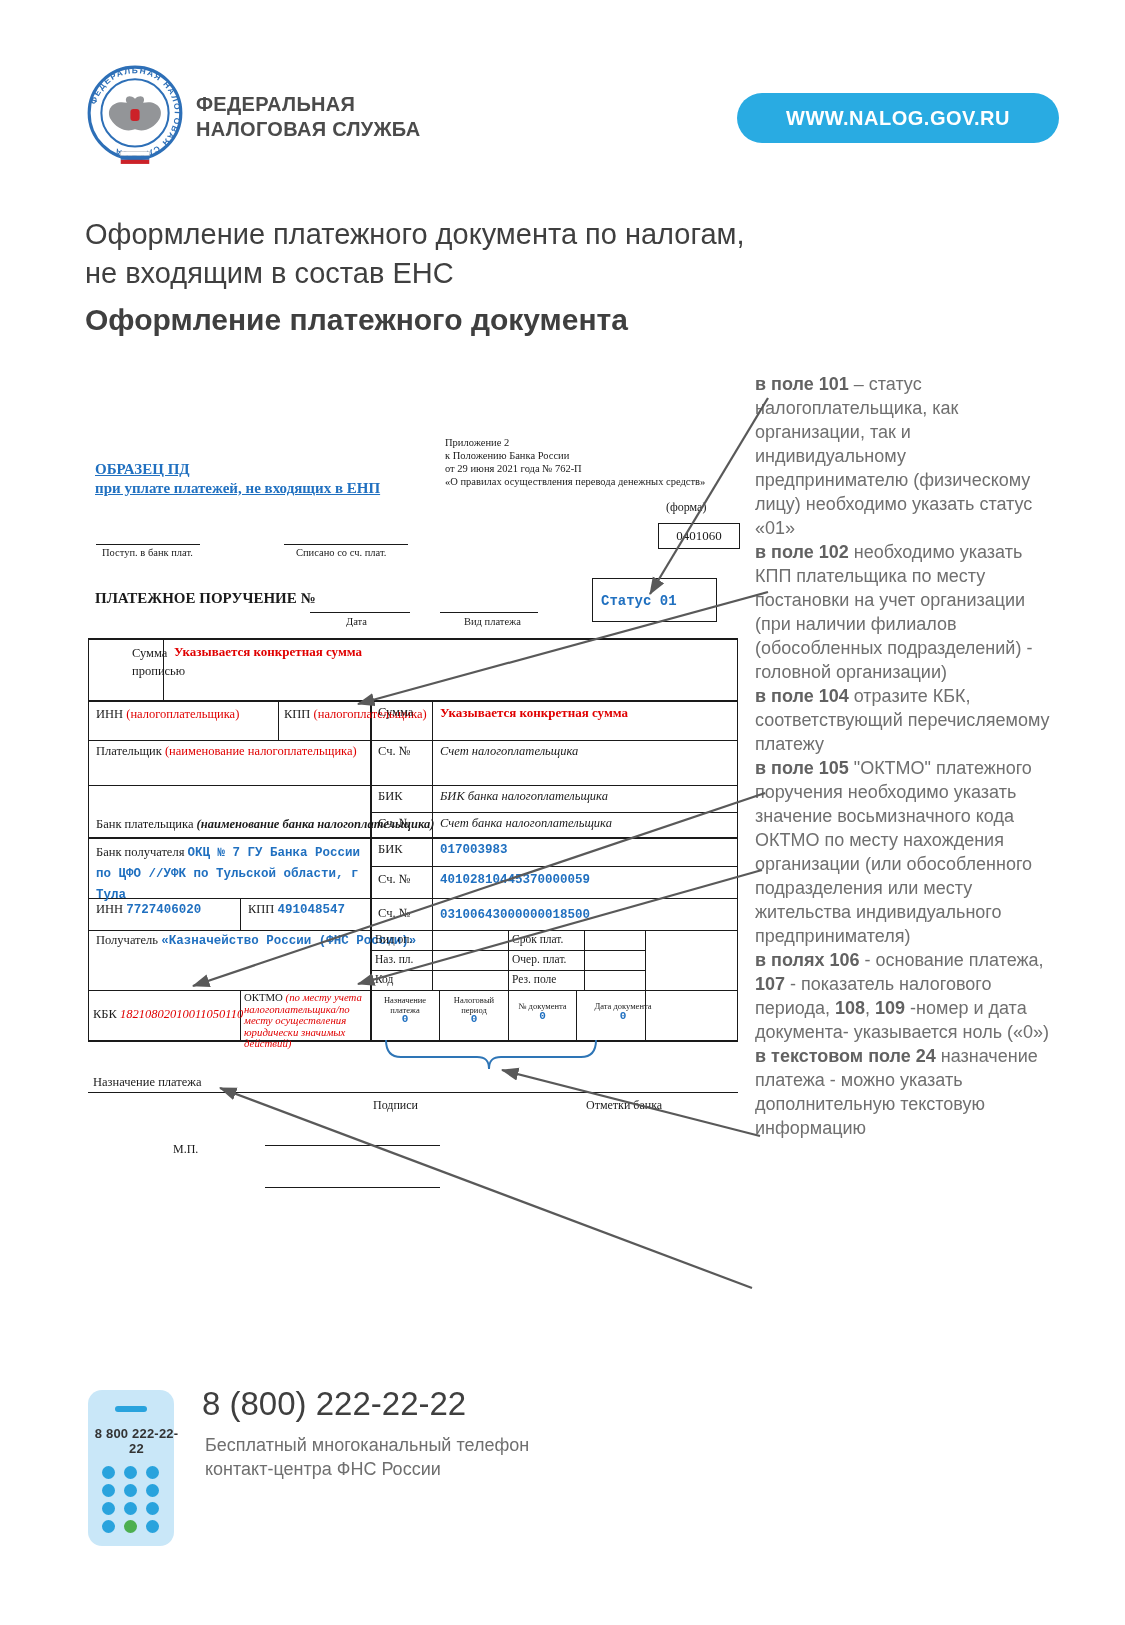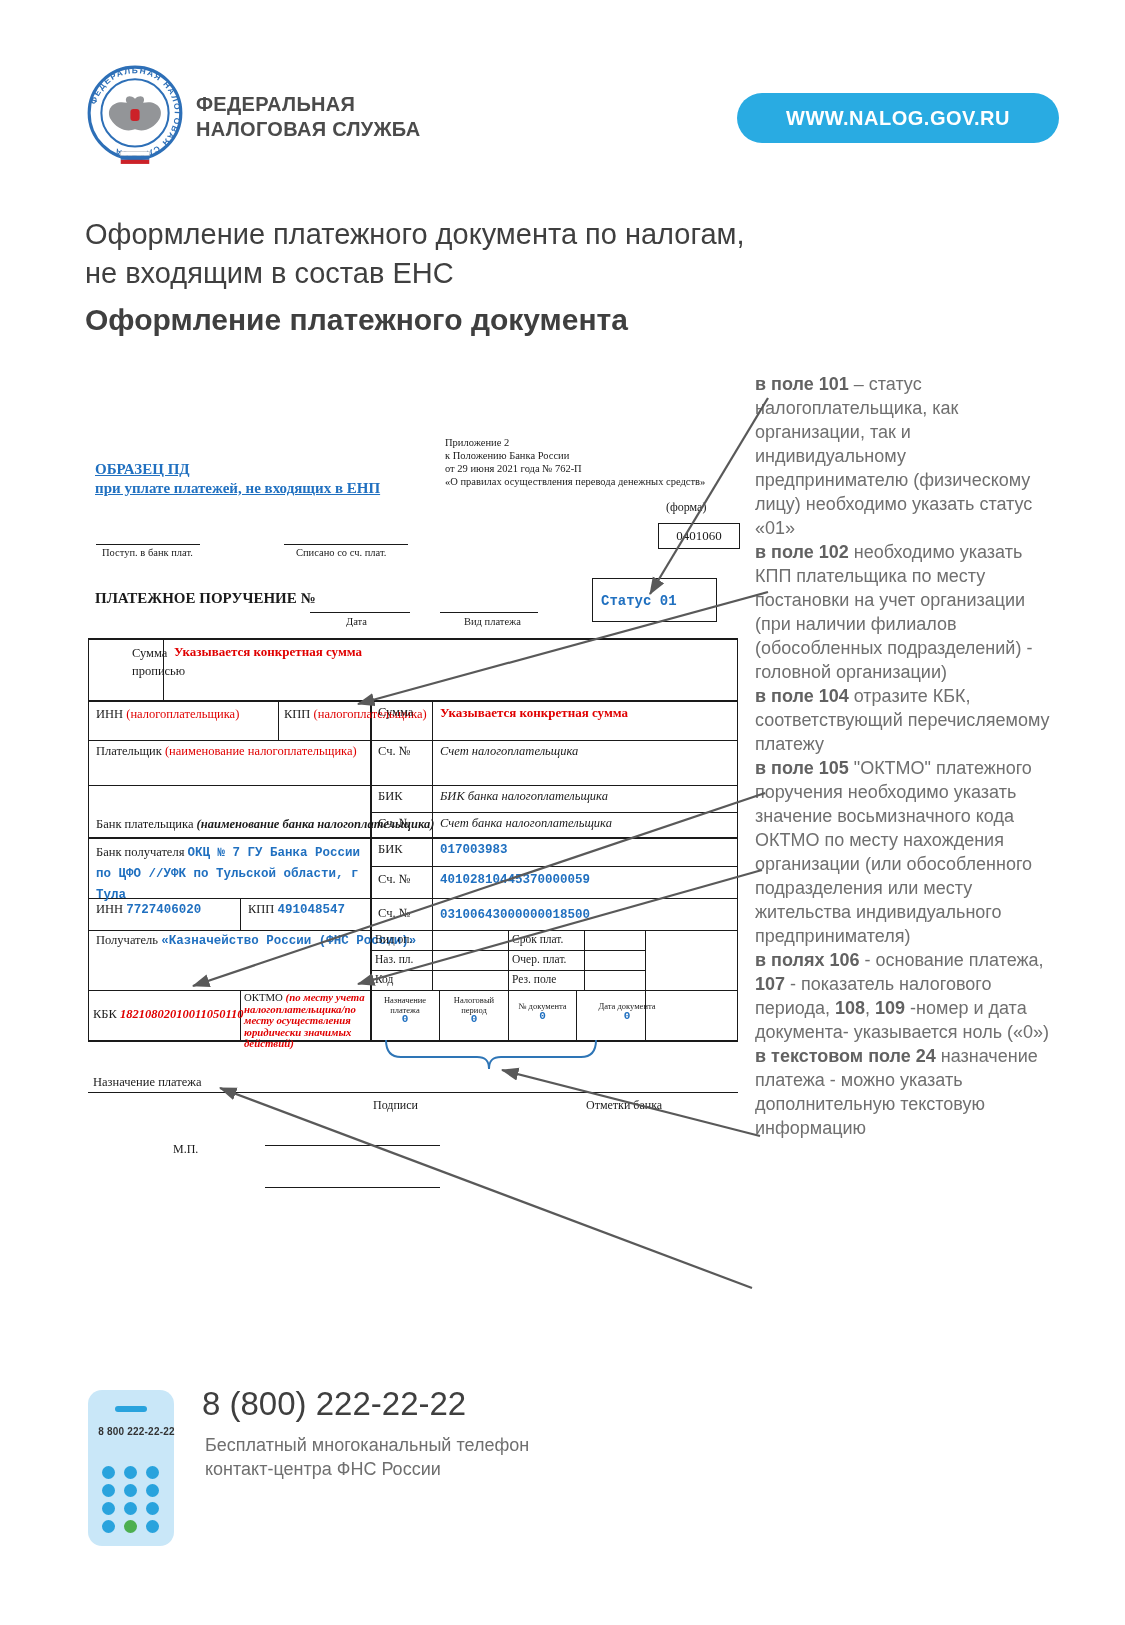--- a/index.html
+++ b/index.html
@@ -22,35 +22,35 @@
   #page-subtitle{left:85px;top:303px;width:760px;font-size:30px;font-weight:bold;color:var(--dgray);}
   
   #form{left:88px;top:430px;width:650px;height:772px;font-family:"Liberation Serif",serif;color:var(--ink);font-size:12.5px;}
   #form .hl,#form .vl{position:absolute;background:var(--ink);}
   #form .t{position:absolute;white-space:nowrap;}
   .sm{font-size:10.5px;}
   .tiny{font-size:8.5px;line-height:9.5px;white-space:normal!important;text-align:center;}
   .b{font-weight:bold;}
   .it{font-style:italic;}
   .red{color:var(--red);text-align:center;}
-  .rbi{color:var(--red);font-weight:bold;font-style:italic;margin-top:40px;}
+  .rbi{color:var(--red);font-weight:normal;font-style:italic;margin-top:40px;}
   .rb{color:var(--red);font-weight:bold;}
   .bl{color:var(--blue);font-weight:bold;font-family:Liberation Mono, monospace;}
   .link{color:var(--blue);font-weight:bold;text-decoration:underline;font-size:15px;line-height:19px;}
   
   #annotations{left:755px;top:372px;width:306px;}
   .ann{margin:0;font-size:18px;line-height:24px;color:var(--gray);}
   .ann b{font-weight:bold;color:#626262;}
   
   #phone-number{left:202px;top:1385px;font-size:33px;font-weight:normal;color:var(--dgray);}
   #phone-caption{left:205px;top:1433px;font-size:18px;line-height:24px;color:var(--gray);}
   #phone-icon{left:88px;top:1390px;width:86px;height:156px;border-radius:14px;background:var(--phonebg);}
   #phone-icon .bar{position:absolute;left:27px;top:16px;width:32px;height:6px;border-radius:3px;background:var(--dot);}
   #phone-icon .lbl{position:absolute;left:0;top:36px;width:97px;text-align:center;
-                   font-size:10px;font-weight:bold;color:#333;letter-spacing:.2px;}
+                   font-size:13px;font-weight:bold;color:#333;letter-spacing:.2px;}
   #phone-icon .dot{position:absolute;width:13px;height:13px;border-radius:50%;background:var(--dot);}
   #phone-icon .dot.green{background:var(--dotgreen);}
   svg{display:block;}
   #arrows{position:absolute;left:0;top:0;pointer-events:none;}
 </style>
 </head>
 <body>
 
 <div id="page">
 
@@ -181,21 +181,21 @@
     <div class="t" style="left:424px;top:523px;font-size:11.5px;">Очер. плат.</div>
     <div class="t" style="left:287px;top:543px;font-size:11.5px;">Код</div>
     <div class="t" style="left:424px;top:543px;font-size:11.5px;">Рез. поле</div>
 
     <div class="t" style="left:5px;top:577px;"><span>КБК</span> <span class="rbi">18210802010011050110</span></div>
     <div class="t" style="left:156px;top:562px;width:124px;white-space:normal;font-size:10.8px;line-height:11.6px;"><span>ОКТМО</span> <span class="rbi">(по месту учета налогоплательщика/по месту осуществления юридически значимых действий)</span></div>
 
     <div class="t tiny" style="left:284px;top:566px;width:66px;"><span>Назначение платежа</span><br><span class="bl" style="font-size:11px;">0</span></div>
     <div class="t tiny" style="left:353px;top:566px;width:66px;"><span>Налоговый период</span><br><span class="bl" style="font-size:11px;">0</span></div>
     <div class="t tiny" style="left:422px;top:572px;width:65px;"><span>№ документа</span><br><span class="bl" style="font-size:11px;">0</span></div>
-    <div class="t tiny" style="left:506px;top:572px;width:66px;"><span>Дата документа</span><br><span class="bl" style="font-size:11px;">0</span></div>
+    <div class="t tiny" style="left:490px;top:572px;width:66px;padding-left:12px;"><span>Дата документа</span><br><span class="bl" style="font-size:11px;">0</span></div>
 
     <div class="t" style="left:5px;top:645px;">Назначение платежа</div>
     <div class="t" style="left:285px;top:668px;font-size:12px;">Подписи</div>
     <div class="t" style="left:498px;top:668px;font-size:12px;">Отметки банка</div>
     <div class="t" style="left:85px;top:712px;font-size:12px;">М.П.</div>
     <div class="hl" style="left:177px;top:715px;width:175px;height:1px;"></div>
     <div class="hl" style="left:177px;top:757px;width:175px;height:1px;"></div>
   </div>
 
   <div class="abs" id="annotations">

